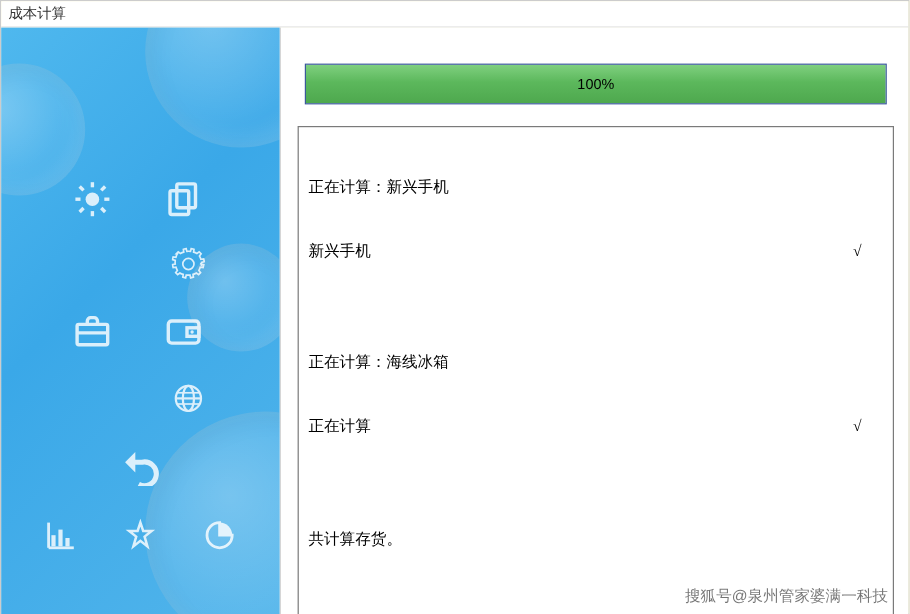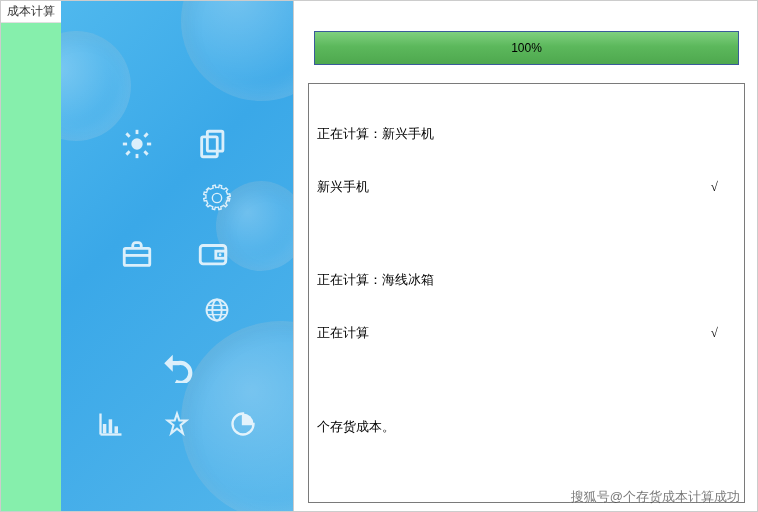--- a/index.html
+++ b/index.html
@@ -7,24 +7,24 @@
       font-family: "Microsoft YaHei", SimSun, sans-serif;
       font-size: 12px;
       background: #f0f0f0;
       width: 758px;
       height: 512px;
       overflow: hidden;
     }
     .window {
       width: 758px;
       height: 512px;
-      background: #86efac;
+      background: #fef9c3;
       border: 1px solid #ccc;
       display: flex;
-      flex-direction: row;
+      flex-direction: column;
     }
     .title-bar {
       height: 22px;
       padding: 2px 6px;
       font-size: 12px;
       color: #333;
       background: #fff;
       border-bottom: 1px solid #e0e0e0;
     }
     .content {
@@ -260,21 +260,21 @@
           <span>新兴手机</span>
           <span class="check-mark">√</span>
         </div>
         <div style="height:6px"></div>
         <div>正在计算：海线冰箱</div>
         <div class="check-line">
           <span>正在计算</span>
           <span class="check-mark">√</span>
         </div>
         <div style="height:6px"></div>
-        <div>个存货成本。</div>
+        <div>共计算存货。</div>
         
       </div>
     </div>
 
   </div>
 
-  <div class="watermark">搜狐号@个存货成本计算成功</div>
+  <div class="watermark">搜狐号@泉州管家婆满一科技</div>
 </div>
 
 </body></html>

